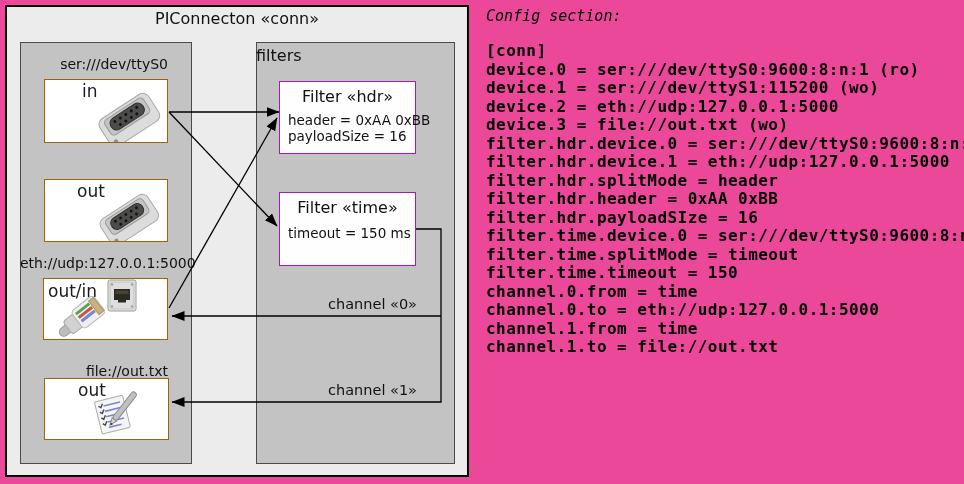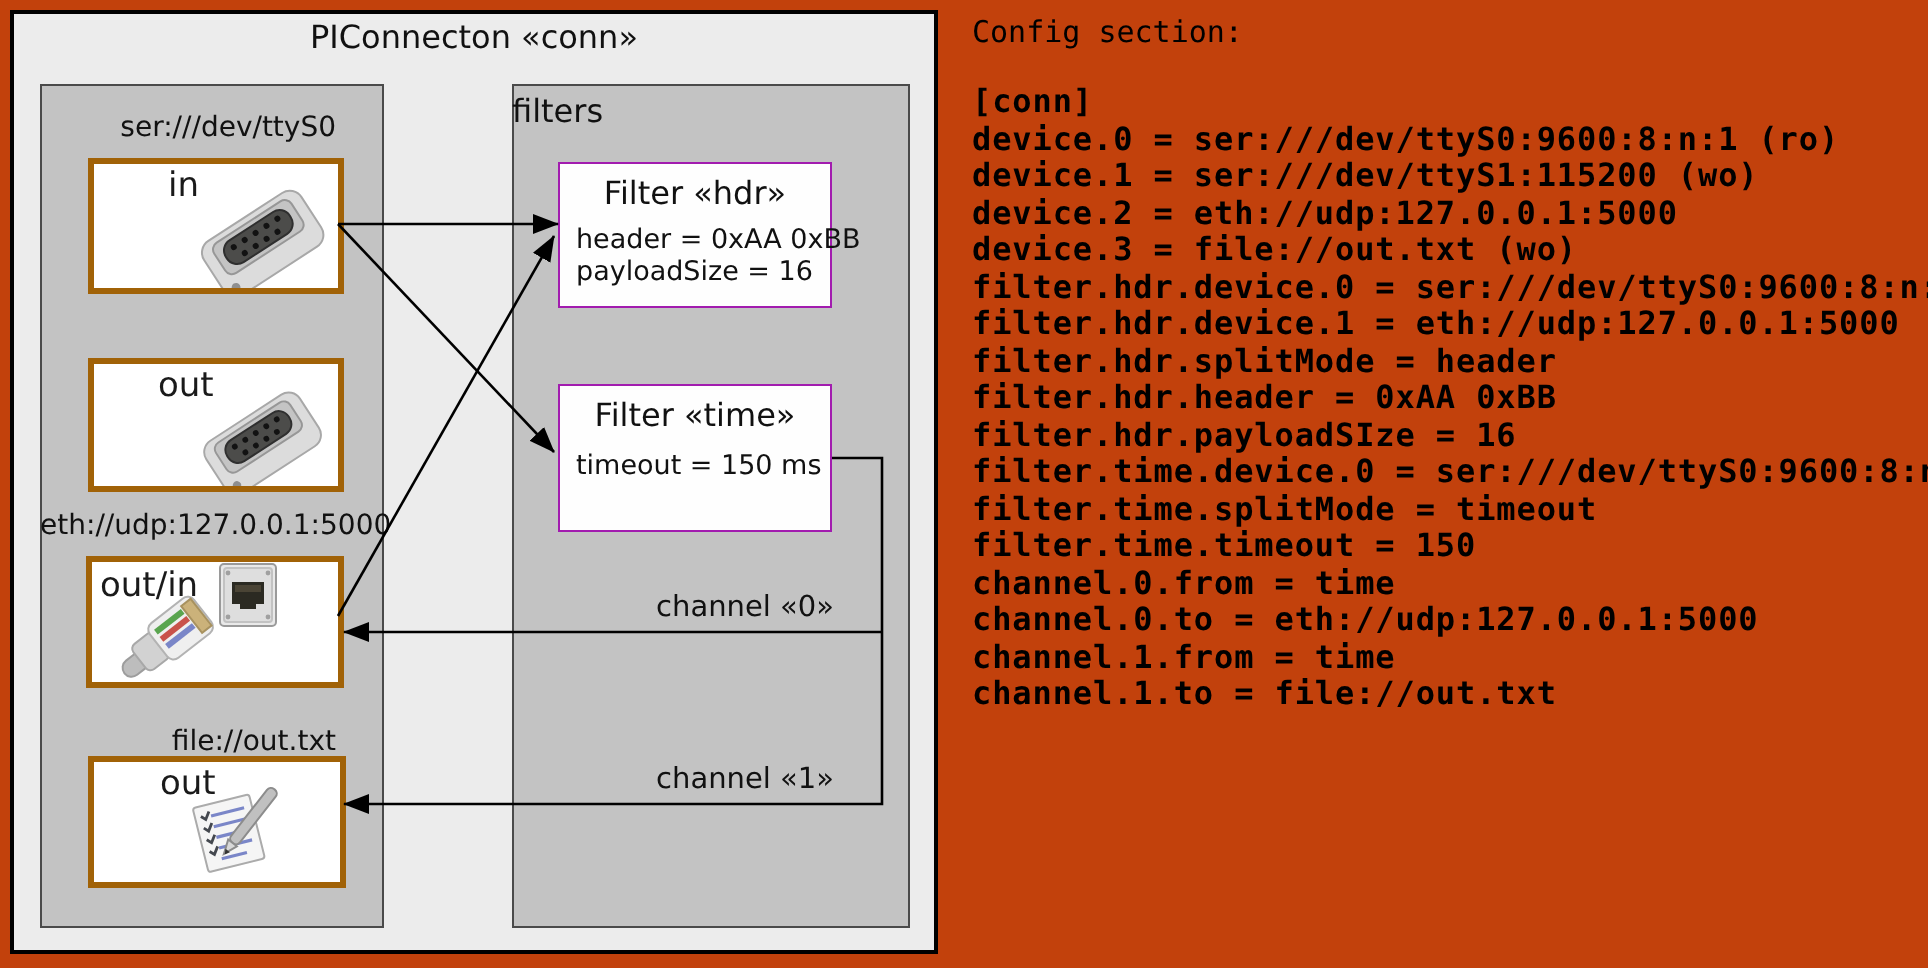--- a/index.html
+++ b/index.html
@@ -1,50 +1,50 @@
 <!DOCTYPE html>
 <html><head>
 <meta charset="utf-8">
 <style>
   html,body{margin:0;padding:0;background:#fff;}
-  #stage{position:relative;width:964px;height:484px;background:#c2410c;overflow:hidden;
+  #stage{position:relative;width:964px;height:484px;background:#ec4899;overflow:hidden;
          font-family:"DejaVu Sans",sans-serif;color:#000;}
 
   
   .outer-box{position:absolute;left:5px;top:5px;width:460px;height:468px;
              background:#ececec;border:2px solid #000;}
   .diagram-title{position:absolute;left:5px;top:9px;width:464px;text-align:center;
                  font-size:16px;color:#111;}
   .panel{position:absolute;background:#c3c3c3;border:1px solid #4a4a4a;}
   .panel-left{left:20px;top:42px;width:170px;height:420px;}
   .panel-right{left:256px;top:42px;width:197px;height:420px;}
   .filters-title{position:absolute;left:256px;top:46px;width:199px;text-align:left;
                  font-size:16px;color:#111;}
 
   
   .dev-label{position:absolute;left:20px;width:148px;text-align:right;font-size:14px;color:#111;}
   .dev-box{position:absolute;left:44px;width:122px;height:61px;background:#fff;
-           border:3px solid #a16207;}
+           border:1px solid #a16207;}
   .dev-dir{position:absolute;font-size:17px;color:#1a1a1a;line-height:18px;}
 
   
   .filter-box{position:absolute;left:279px;width:135px;background:#fefefe;border:1px solid #a21caf;}
   .filter-title{position:absolute;left:0;top:5px;width:100%;text-align:center;font-size:16px;color:#111;}
   .filter-params{position:absolute;left:8px;font-size:13.5px;line-height:16px;color:#111;white-space:pre;}
 
   
   .chan-label{position:absolute;left:297px;width:120px;text-align:right;font-size:14.5px;color:#111;}
 
   
   #wires{position:absolute;left:0;top:0;pointer-events:none;}
 
   
   .cfg{position:absolute;left:486px;top:0;width:478px;
        font-family:"DejaVu Sans Mono",monospace;color:#000;}
-  .cfg-heading{position:absolute;left:0;top:7px;font-size:15px;white-space:pre;}
+  .cfg-heading{position:absolute;left:0;top:7px;font-size:15px;white-space:pre;font-style:italic;}
   .cfg-body{position:absolute;left:0;top:42px;margin:0;
             font-family:"DejaVu Sans Mono",monospace;
             font-size:16px;line-height:18.5px;letter-spacing:0.45px;white-space:pre;font-weight:bold;}
 </style>
 </head>
 <body>
 
 <div id="stage">
 
   <div class="outer-box"></div>

